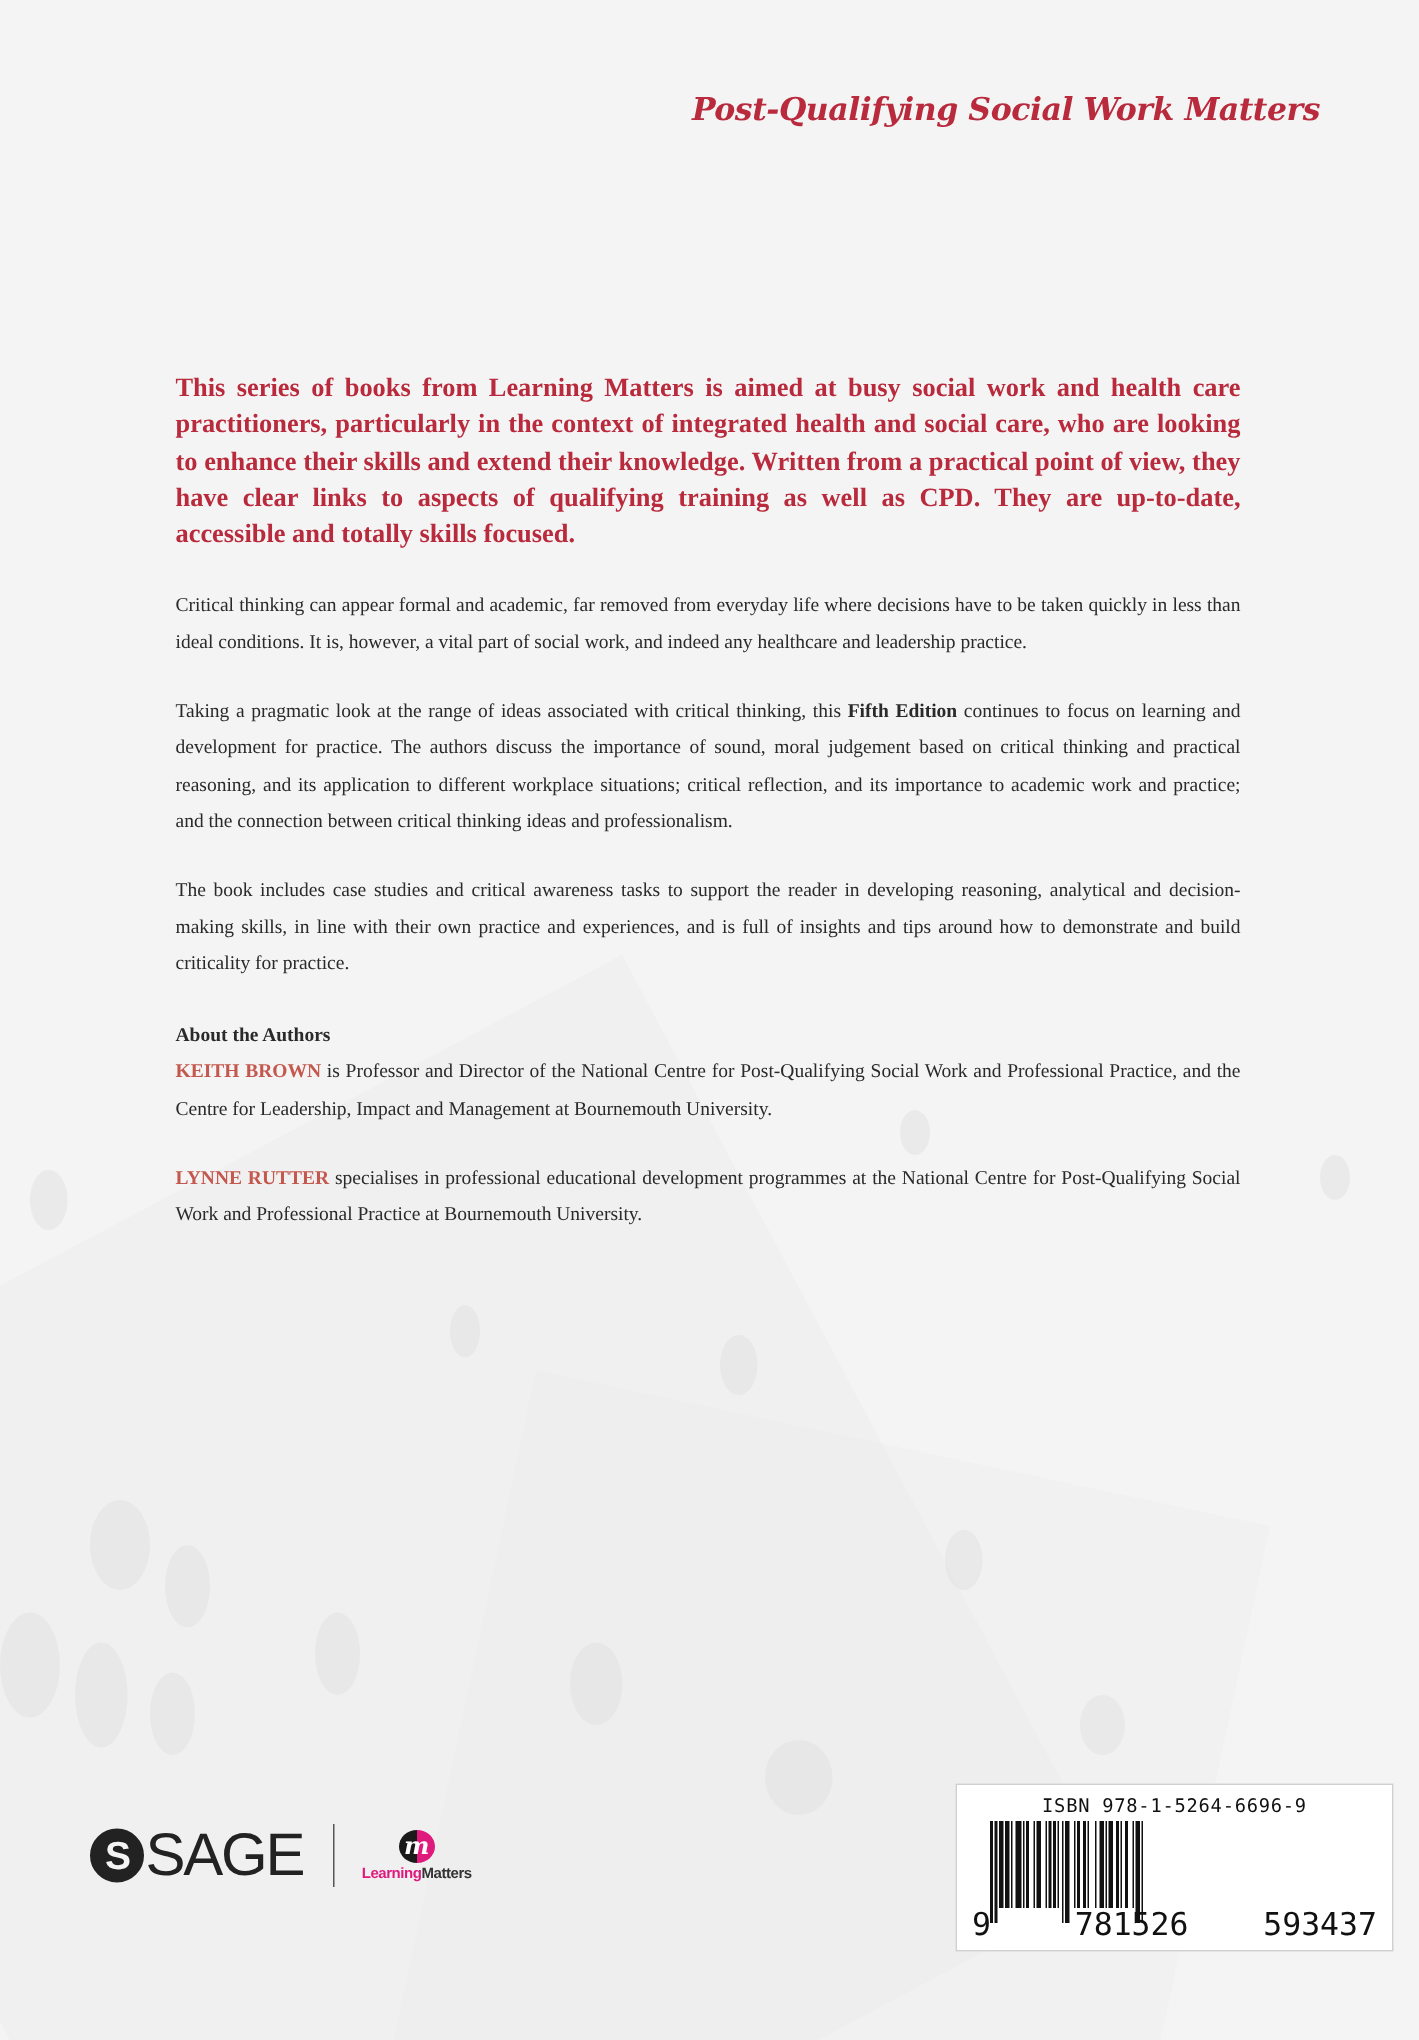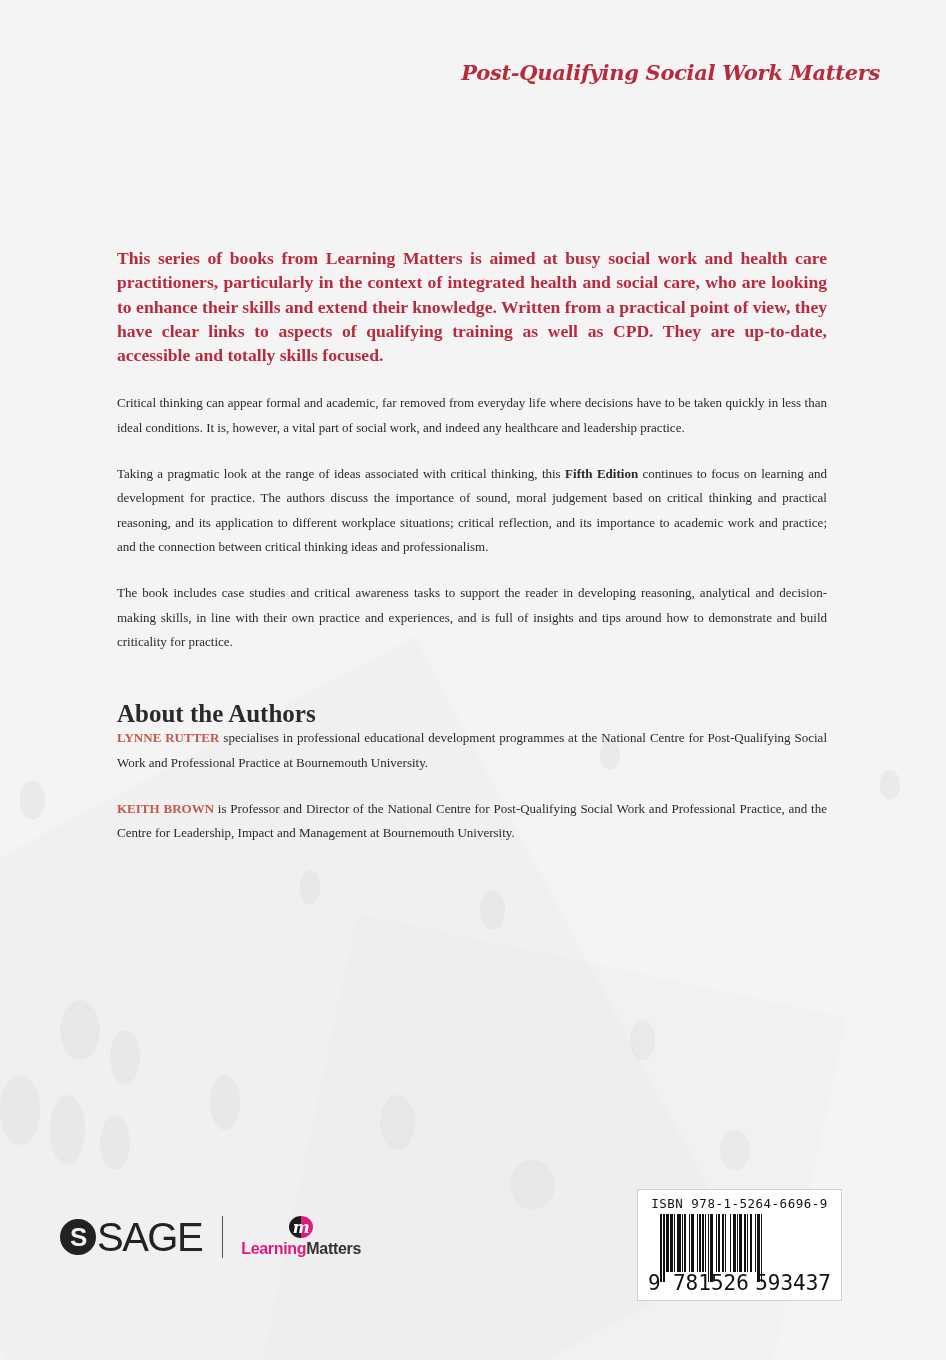--- a/index.html
+++ b/index.html
@@ -22,47 +22,47 @@
   .content { position: absolute; left: 117px; top: 246px; width: 710px; }
   .para {
     font-family: "Liberation Serif", "DejaVu Serif", serif;
     font-size: 13px; line-height: 24.3px; color: #2a2a2a;
     margin: 0 0 22px 0; text-align: justify;
   }
   .para.intro { color: #b82a3c; font-weight: bold; font-size: 17.6px; margin-bottom: 24px; }
   .para b { font-weight: bold; }
   .about-heading {
     font-family: "Liberation Serif", "DejaVu Serif", serif;
-    font-size: 25px; font-weight: bold; color: #2a2a2a; margin: 0; line-height: 24.3px;
+    font-size: 13px; font-weight: bold; color: #2a2a2a; margin: 0; line-height: 24.3px;
   }
   .author-name { color: #c4584e; font-weight: bold; }
 
   .publisher-block { position: absolute; left: 60px; top: 1212px; width: 320px; }
   .logos { display: flex; align-items: center; height: 50px; }
   .sage-logo { display: flex; align-items: center; font-family: "Liberation Sans", sans-serif; font-size: 40px; color: #222; letter-spacing: -1.5px; }
   .sage-s {
     width: 36px; height: 36px; border-radius: 50%; border: 3px solid #222; box-sizing: border-box;
     display: flex; align-items: center; justify-content: center; margin-right: 1px; background: #222;
     color: #f4f4f4; font-size: 26px; font-weight: bold;
   }
   .logo-divider { width: 1px; height: 42px; background: #555; margin: 0 18px 0 20px; }
   .lm-logo { display: flex; flex-direction: column; align-items: center; }
   .lm-mark {
     width: 24px; height: 22px; border-radius: 50%;
     background: linear-gradient(90deg, #1a1a1a 50%, #e0197d 50%);
     color: #fff; font-style: italic; font-weight: bold; font-size: 16px;
     display: flex; align-items: center; justify-content: center; font-family: "DejaVu Serif", serif;
   }
-  .lm-text { font-family: "Liberation Sans", sans-serif; font-size: 16px; font-weight: bold; letter-spacing: -0.3px; margin-top: 2px; }
+  .lm-text { font-family: "Liberation Sans", sans-serif; font-size: 10px; font-weight: bold; letter-spacing: -0.3px; margin-top: 2px; }
   .lm-learning { color: #e0197d; }
   .lm-matters { color: #333; }
   .website { font-family: "Liberation Sans", sans-serif; font-size: 16px; color: #222; margin-top: 20px; letter-spacing: -0.2px; }
 
   .isbn-box {
-    position: absolute; left: 637px; top: 1189px; width: 205px; height: 112px;
+    position: absolute; left: 637px; top: 1189px; width: 292px; height: 112px;
     background: #fff; border: 1px solid #d0d0d0; box-sizing: border-box;
   }
   .isbn-text {
     position: absolute; top: 6px; left: 0; right: 0; text-align: center;
     font-family: "DejaVu Sans Mono", monospace; font-size: 12.5px; color: #111; letter-spacing: 0.5px;
   }
   .barcode { position: absolute; left: 22px; top: 24px; width: 196px; height: 66px; display: flex; align-items: flex-start; }
   .bar { background: #111; height: 58px; }
   .bar.guard { height: 68px; }
   .barcode-digits {
@@ -93,25 +93,25 @@
   <div class="bg-dot" style="left:880px; top:770px; width:20px; height:30px;"></div>
   <div class="bg-dot" style="left:20px; top:780px; width:25px; height:40px;"></div>
 </div>
 
 <div class="series-title">Post-Qualifying Social Work Matters</div>
 
 <div class="content">
   <p class="para intro">This series of books from Learning Matters is aimed at busy social work and health care practitioners, particularly in the context of integrated health and social care, who are looking to enhance their skills and extend their knowledge. Written from a practical point of view, they have clear links to aspects of qualifying training as well as CPD. They are up-to-date, accessible and totally skills focused.</p>
   <p class="para">Critical thinking can appear formal and academic, far removed from everyday life where decisions have to be taken quickly in less than ideal conditions. It is, however, a vital part of social work, and indeed any healthcare and leadership practice.</p>
   <p class="para"><span>Taking a pragmatic look at the range of ideas associated with critical thinking, this </span><b>Fifth Edition</b><span> continues to focus on learning and development for practice. The authors discuss the importance of sound, moral judgement based on critical thinking and practical reasoning, and its application to different workplace situations; critical reflection, and its importance to academic work and practice; and the connection between critical thinking ideas and professionalism.</span></p>
-  <p class="para" style="margin-bottom:48px;">The book includes case studies and critical awareness tasks to support the reader in developing reasoning, analytical and decision-making skills, in line with their own practice and experiences, and is full of insights and tips around how to demonstrate and build criticality for practice.</p>
+  <p class="para" style="margin-bottom:24px;">The book includes case studies and critical awareness tasks to support the reader in developing reasoning, analytical and decision-making skills, in line with their own practice and experiences, and is full of insights and tips around how to demonstrate and build criticality for practice.</p>
 
   <p class="about-heading">About the Authors</p>
+  <p class="para"><span class="author-name">KEITH BROWN</span><span> is Professor and Director of the National Centre for Post-Qualifying Social Work and Professional Practice, and the Centre for Leadership, Impact and Management at Bournemouth University.</span></p>
   <p class="para"><span class="author-name">LYNNE RUTTER</span><span> specialises in professional educational development programmes at the National Centre for Post-Qualifying Social Work and Professional Practice at Bournemouth University.</span></p>
-  <p class="para"><span class="author-name">KEITH BROWN</span><span> is Professor and Director of the National Centre for Post-Qualifying Social Work and Professional Practice, and the Centre for Leadership, Impact and Management at Bournemouth University.</span></p>
 </div>
 
 <div class="publisher-block">
   <div class="logos">
     <div class="sage-logo">
       <span class="sage-s">S</span>
       <span>SAGE</span>
     </div>
     <div class="logo-divider"></div>
     <div class="lm-logo">

